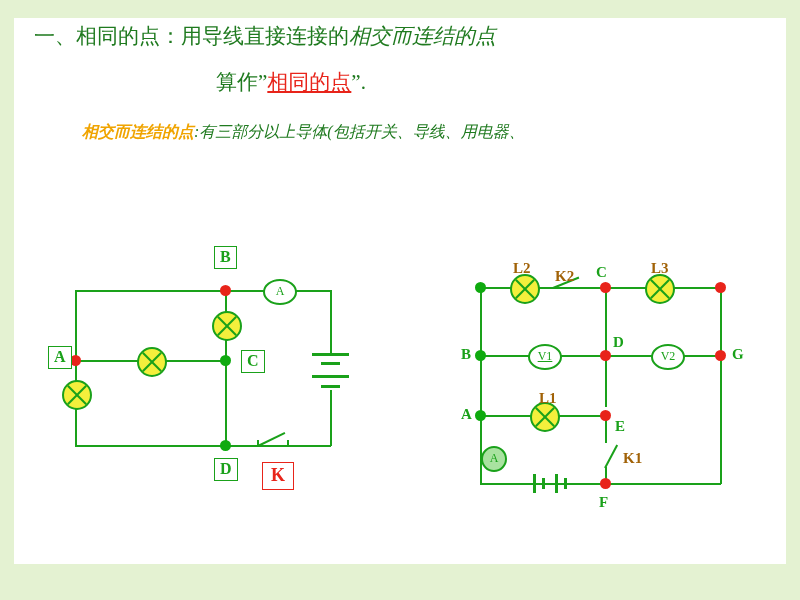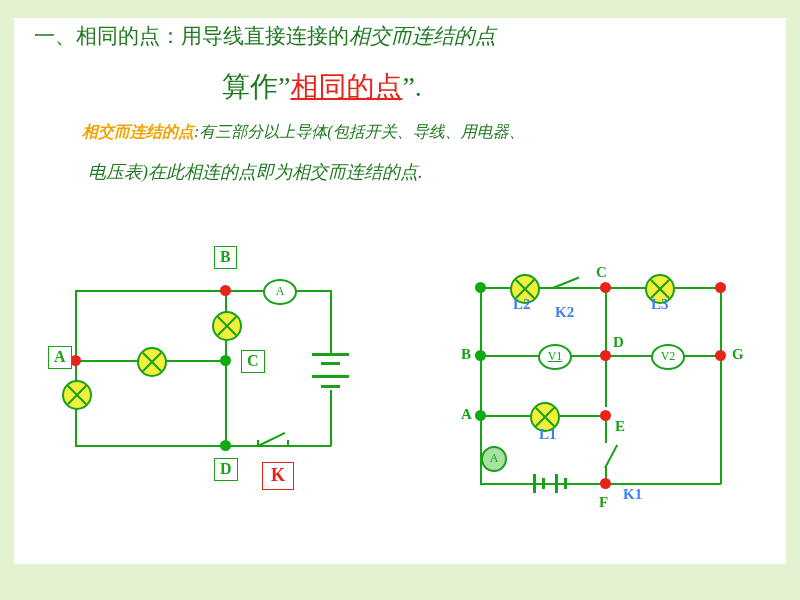--- a/index.html
+++ b/index.html
@@ -41,22 +41,22 @@
     left: 34px; top: 22px;
     font-size: 21px;
     color: #1f7a1f;
     white-space: nowrap;
   }
   .line1 .ital {
     font-style: italic;
   }
   .line2 {
     position: absolute;
-    left: 222px; top: 68px;
-    font-size: 28px;
+    left: 216px; top: 68px;
+    font-size: 21px;
     color: #1f7a1f;
     white-space: nowrap;
   }
   .quoted-red {
     color: #e8241a;
     text-decoration: underline;
   }
   .line3 {
     position: absolute;
     left: 82px; top: 122px;
@@ -154,22 +154,21 @@
     color: #e8241a;
   }
   .plainlabel {
     position: absolute;
     color: #e8241a;
     font-size: 15px;
     font-weight: bold;
     line-height: 1;
   }
   .plainlabel.green {
-    color: #3b82f6;
-    margin-top: 36px;
+    color: #a16207;
   }
   
   .lever {
     position: absolute;
     height: 2px;
     background: #1aa11a;
     transform-origin: left center;
   }
   
   .bat-plate {
@@ -199,23 +198,20 @@
     </div>
 
     <div class="line2">
       <span>算作”</span><span class="quoted-red">相同的点</span><span>”.</span>
     </div>
 
     <div class="line3">
       <span class="term">相交而连结的点</span><span class="ital">:</span><span class="ital">有三部分以上导体(包括开关、导线、用电器、</span>
     </div>
 
-    <div class="line4">
-      <span class="ital">电压表)在此相连的点即为相交而连结的点.</span>
-    </div>
   </div>
 
   <div class="circuit" style="left:40px; top:240px; width:300px; height:260px;">
 
     <div class="wire h" style="left:35px; top:50px; width:256px;"></div>
 
     <div class="wire v" style="left:35px; top:50px; height:156px;"></div>
 
     <div class="wire h" style="left:35px; top:205px; width:256px;"></div>
 
@@ -267,21 +263,21 @@
 
     <div class="wire v" style="left:150px; top:32px; height:120px;"></div>
     <div class="wire v" style="left:150px; top:160px; height:28px;"></div>
     <div class="wire v" style="left:150px; top:212px; height:17px;"></div>
 
     <div class="wire v" style="left:265px; top:32px; height:197px;"></div>
 
     <div class="lamp" style="left:68px; top:32px;"></div>
     <div class="lamp" style="left:203px; top:32px;"></div>
     <div class="lamp" style="left:88px; top:160px;"></div>
-    <div class="meter" style="left:98px; top:100px;text-decoration:underline;">V1</div>
+    <div class="meter" style="left:88px; top:100px;text-decoration:underline;">V1</div>
     <div class="meter" style="left:211px; top:100px;">V2</div>
     <div class="meter shaded" style="left:37px; top:202px; width:22px; height:22px; line-height:20px; border-radius:50%; margin-left:-11px;">A</div>
 
     <div class="lever" style="left:98px; top:32px; width:28px; transform:rotate(-22deg);"></div>
 
     <div class="lever" style="left:150px; top:212px; width:26px; transform:rotate(-62deg);"></div>
 
     <div class="bat-v" style="left:78px; top:219px; width:3px; height:19px;"></div>
     <div class="bat-v" style="left:87px; top:223px; width:3px; height:11px;"></div>
     <div class="bat-v" style="left:100px; top:219px; width:3px; height:19px;"></div>

